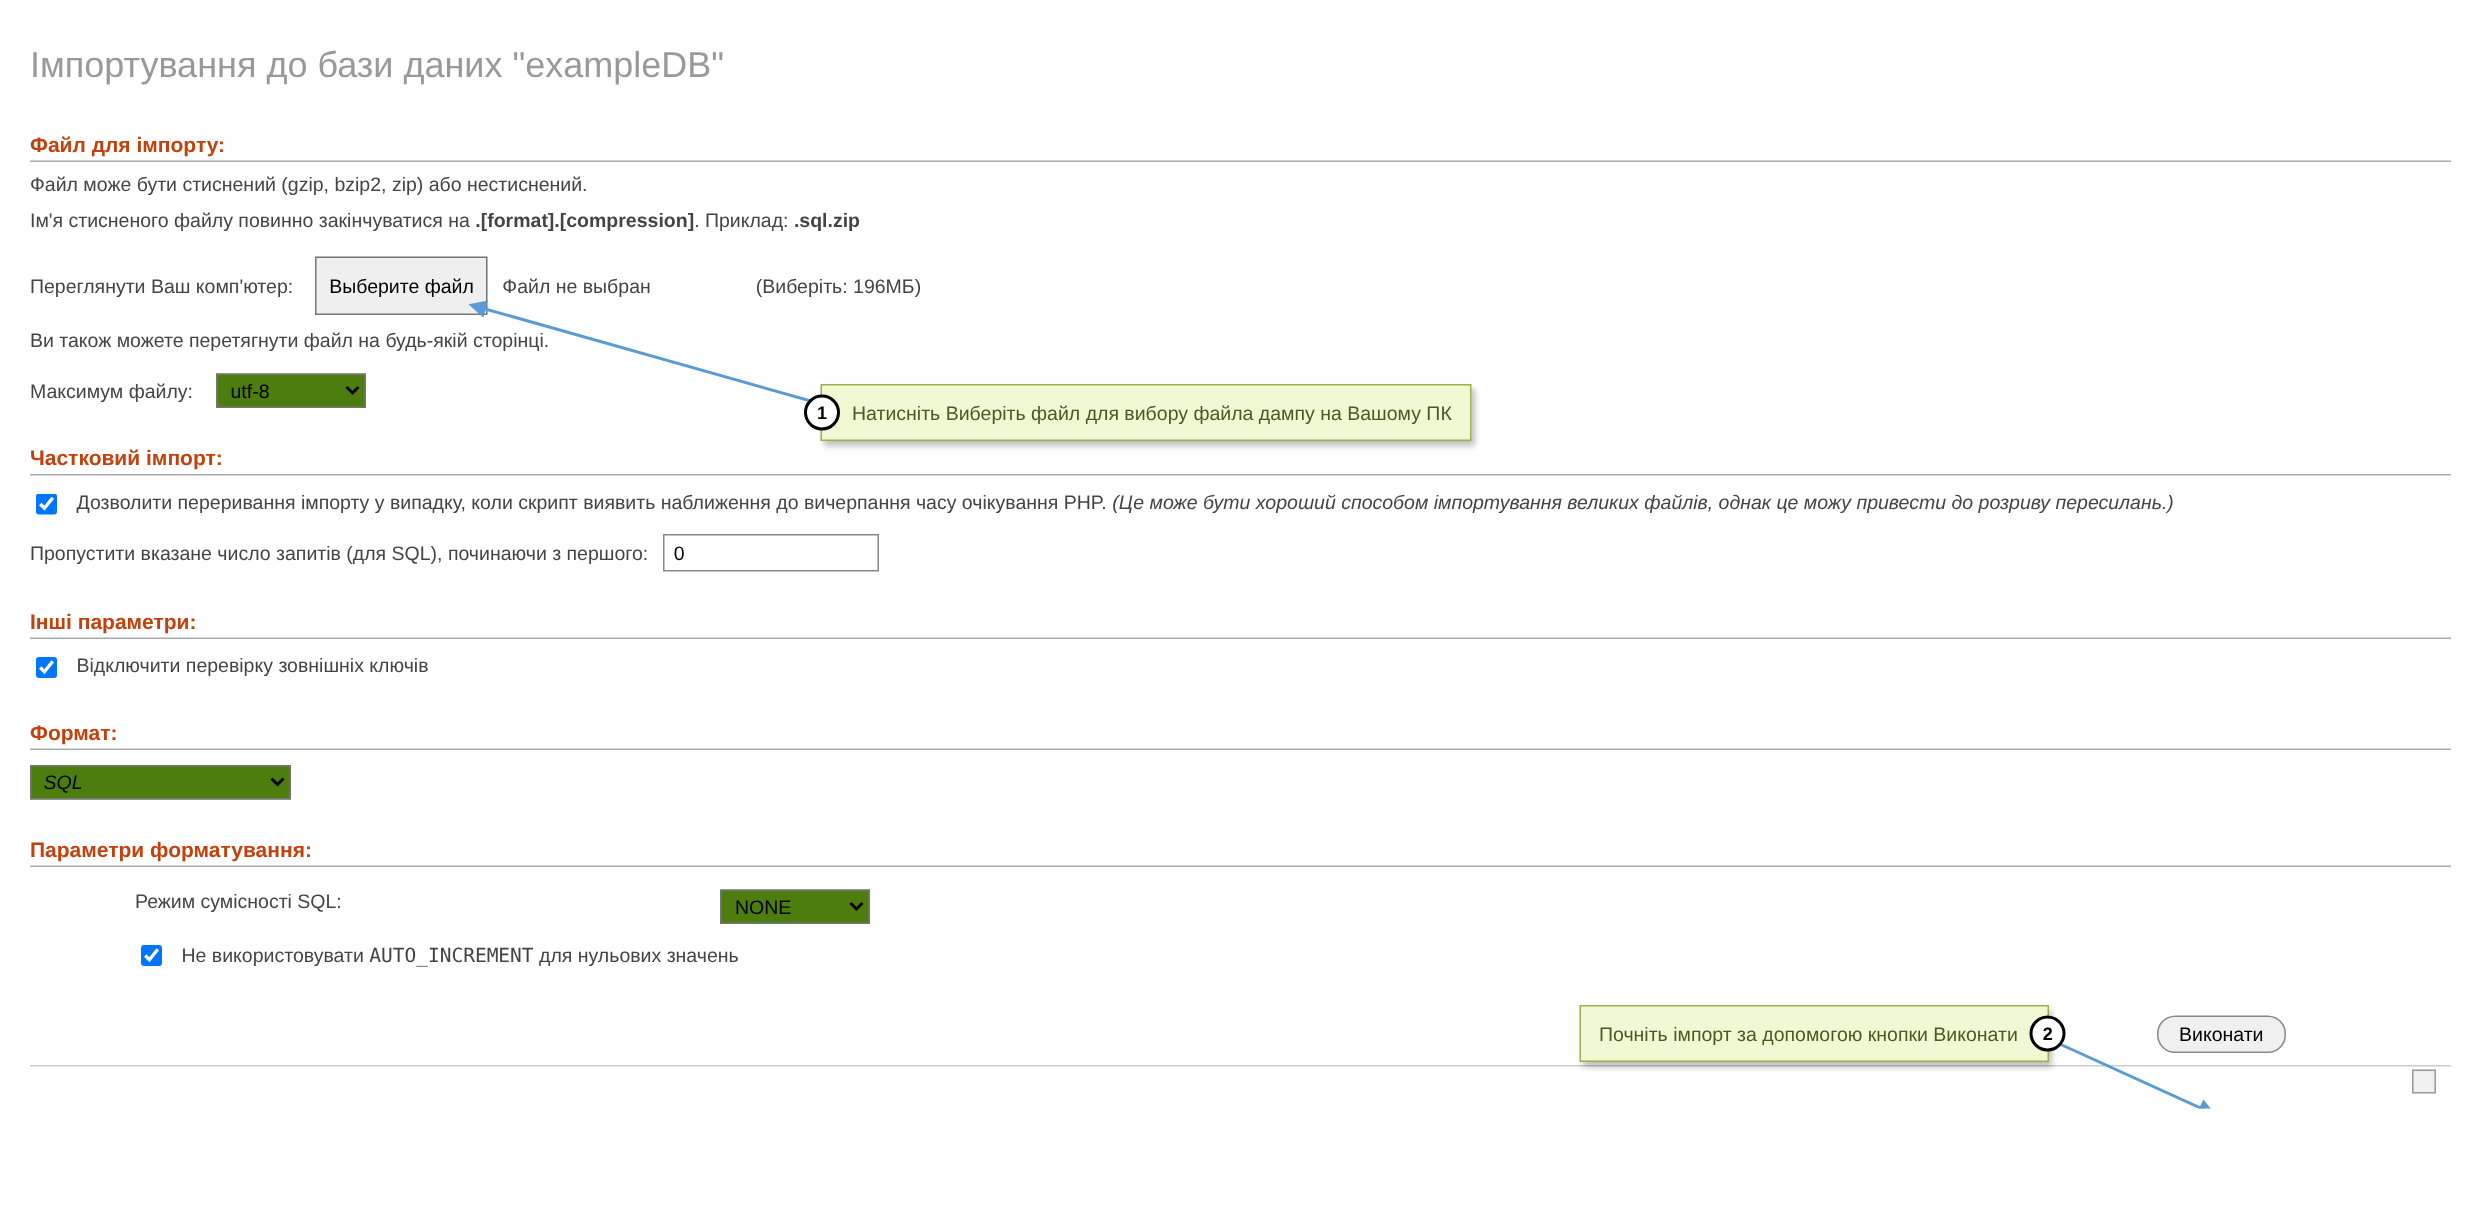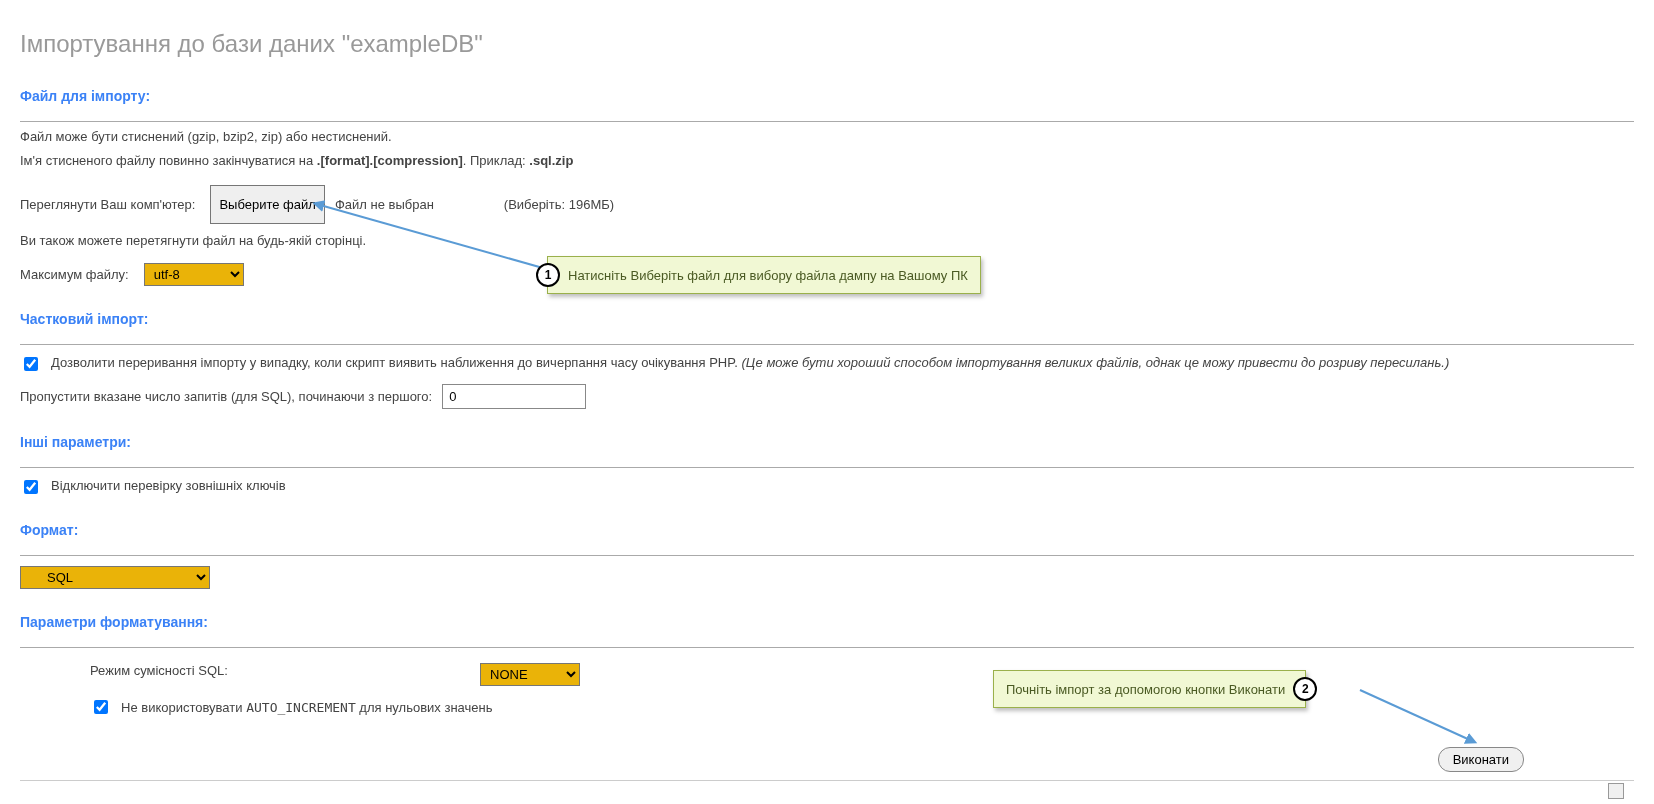--- a/index.html
+++ b/index.html
@@ -12,23 +12,23 @@
 }
 h2.page-title {
   font-size: 24px;
   font-weight: normal;
   color: #999;
   margin: 10px 0 30px 0;
 }
 h3.section-header {
   font-size: 14px;
   font-weight: bold;
-  color: #3b82f6;
+  color: #c2410c;
   margin: 25px 0 5px 0;
-  padding-bottom: 17px;
+  padding-bottom: 3px;
   border-bottom: 1px solid #aaa;
 }
 p { margin: 6px 0; line-height: 1.4; }
 .file-row {
   display: flex;
   align-items: center;
   gap: 10px;
   margin: 15px 0 8px 0;
 }
 .file-label { margin-right: 5px; }
@@ -39,40 +39,40 @@
   font-size: 13px;
   cursor: pointer;
 }
 .file-status { margin-right: 30px; }
 .max-size { margin-left: 30px; }
 .encoding-row { display: flex; align-items: center; gap: 15px; margin: 12px 0; }
 select {
   border: 1px solid #767676;
   padding: 2px 5px;
   font-size: 13px;
-  background: #eab308;
+  background: #4d7c0f;
   min-width: 100px;
 }
 .check-row { display: flex; align-items: flex-start; gap: 10px; margin: 10px 0; }
 input[type="checkbox"] {
   accent-color: #0075ff;
   width: 14px;
   height: 14px;
   margin-top: 2px;
 }
 .italic-note { font-style: italic; }
 .skip-row { display: flex; align-items: center; gap: 10px; margin: 10px 0; }
 input[type="text"] {
   border: 1px solid #888;
   padding: 4px 6px;
   font-size: 13px;
   width: 130px;
 }
 .format-row { margin: 10px 0; }
-select.format-select { width: 190px; padding: 2px 22px; }
+select.format-select { width: 174px; padding: 2px 4px; font-style: italic; }
 .compat-row { display: flex; align-items: flex-start; margin: 15px 0 12px 0; }
 .compat-label { width: 390px; padding-left: 70px; }
 .noai-row { display: flex; align-items: center; gap: 10px; padding-left: 70px; margin-top: 12px; }
 .mono { font-family: monospace; }
 .submit-row { text-align: right; margin: 30px 0 5px 0; padding-right: 110px; }
 button.submit-btn {
   background: #f0f0f0;
   border: 1px solid #888;
   border-radius: 12px;
   padding: 4px 14px;
@@ -103,21 +103,21 @@
   display: flex;
   align-items: center;
   justify-content: center;
   font-size: 12px;
   font-weight: bold;
   color: #000;
   flex-shrink: 0;
 }
 .callout.c1 { top: 226px; left: 527px; }
 .callout.c1 .callout-num { margin-left: -24px; background: #fff; }
-.callout.c2 { top: 640px; left: 973px; }
+.callout.c2 { top: 640px; left: 1033px; }
 .callout.c2 .callout-num { margin-right: -24px; order: 2; }
 svg.connector { position: absolute; z-index: 150; pointer-events: none; overflow: visible; }
 .page-wrapper { position: relative; }
 .corner-box {
   position: absolute;
   right: 10px;
   bottom: -18px;
   width: 14px;
   height: 14px;
   border: 1px solid #999;

